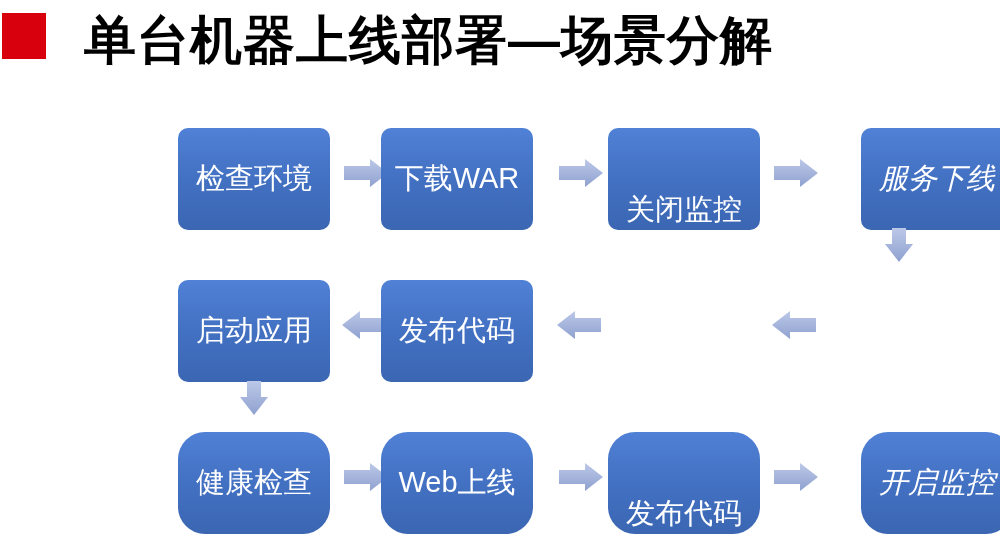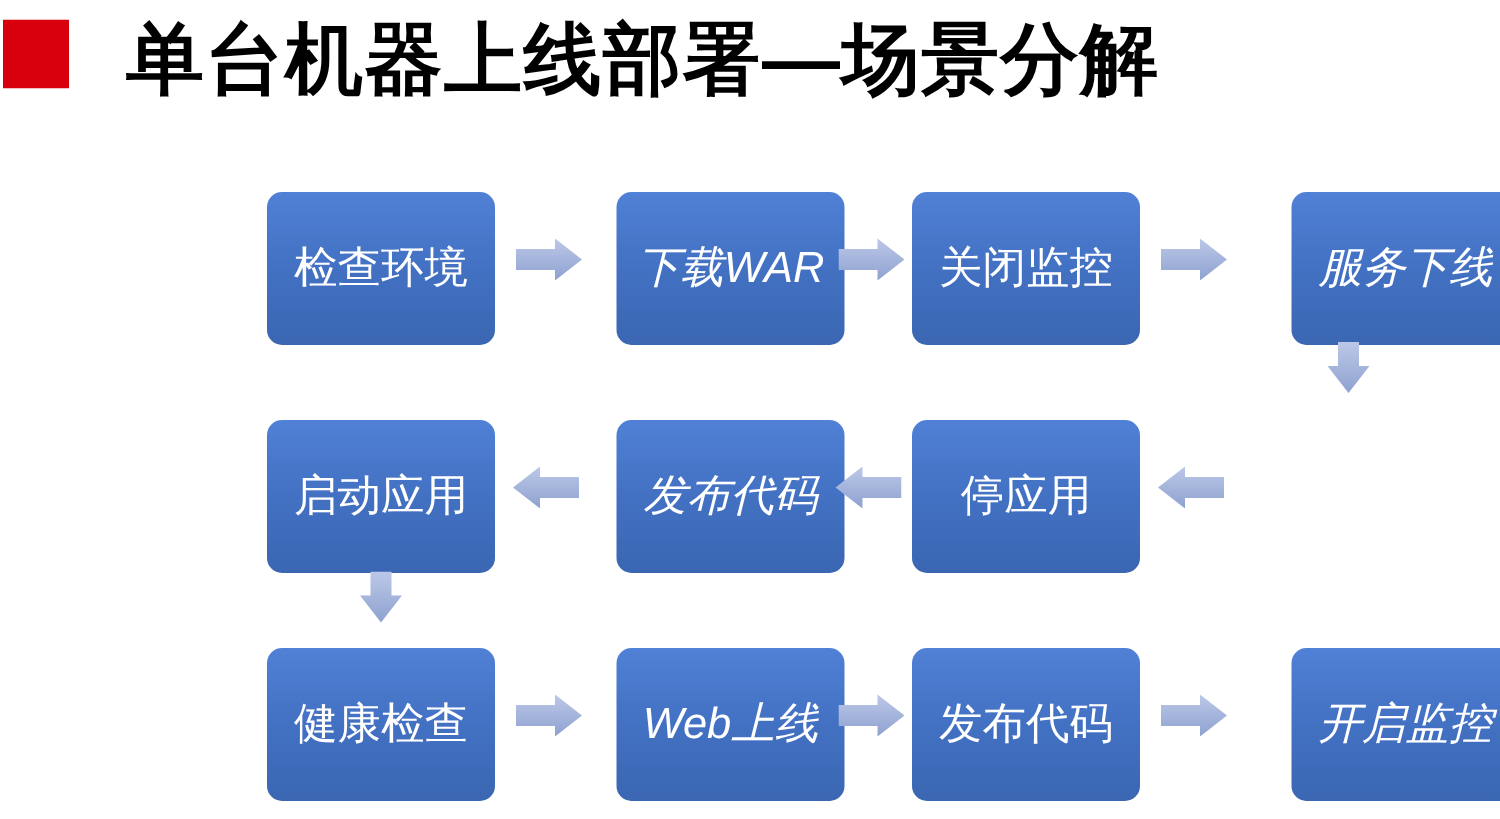--- a/index.html
+++ b/index.html
@@ -46,24 +46,24 @@
     background: linear-gradient(180deg, #5081d6 0%, #4472c4 45%, #3a66b2 100%);
     display: flex;
     align-items: center;
     justify-content: center;
     color: #ffffff;
     font-size: 29px;
     white-space: nowrap;
   }
   .row1 { top: 128px; }
   .row2 { top: 280px; }
-  .row3 { top: 432px; }
+  .row3 { top: 432px; border-radius: 27px; }
   .col1 { left: 178px; }
-  .col2 { left: 411px; font-style: italic; }
-  .col3 { left: 608px; }
+  .col2 { left: 381px; }
+  .col3 { left: 608px; align-items: flex-end; }
   .col4 { left: 861px; font-style: italic; }
   
   .arrow {
     position: absolute;
     display: block;
   }
   .arrow svg { display: block; }
   .ar-r1a { left: 344px; top: 159px; }
   .ar-r1b { left: 559px; top: 159px; }
   .ar-r1c { left: 774px; top: 159px; }
@@ -148,23 +148,20 @@
       </svg>
   </div>
   <div class="flow-box row2 col2">
     <span>发布代码</span>
   </div>
   <div class="arrow ar-l2b">
     <svg width="44" height="28" viewBox="0 0 44 28">
         <polygon points="44,7 18,7 18,0 0,14 18,28 18,21 44,21" fill="url(#arrowGrad)"></polygon>
       </svg>
   </div>
-  <div class="flow-box row2 col3">
-    <span>停应用</span>
-  </div>
   <div class="arrow ar-l2c">
     <svg width="44" height="28" viewBox="0 0 44 28">
         <polygon points="44,7 18,7 18,0 0,14 18,28 18,21 44,21" fill="url(#arrowGrad)"></polygon>
       </svg>
   </div>
 
   <div class="arrow ar-d2">
     <svg width="28" height="34" viewBox="0 0 28 34">
         <polygon points="7,0 21,0 21,16 28,16 14,34 0,16 7,16" fill="url(#arrowGrad)"></polygon>
       </svg>

